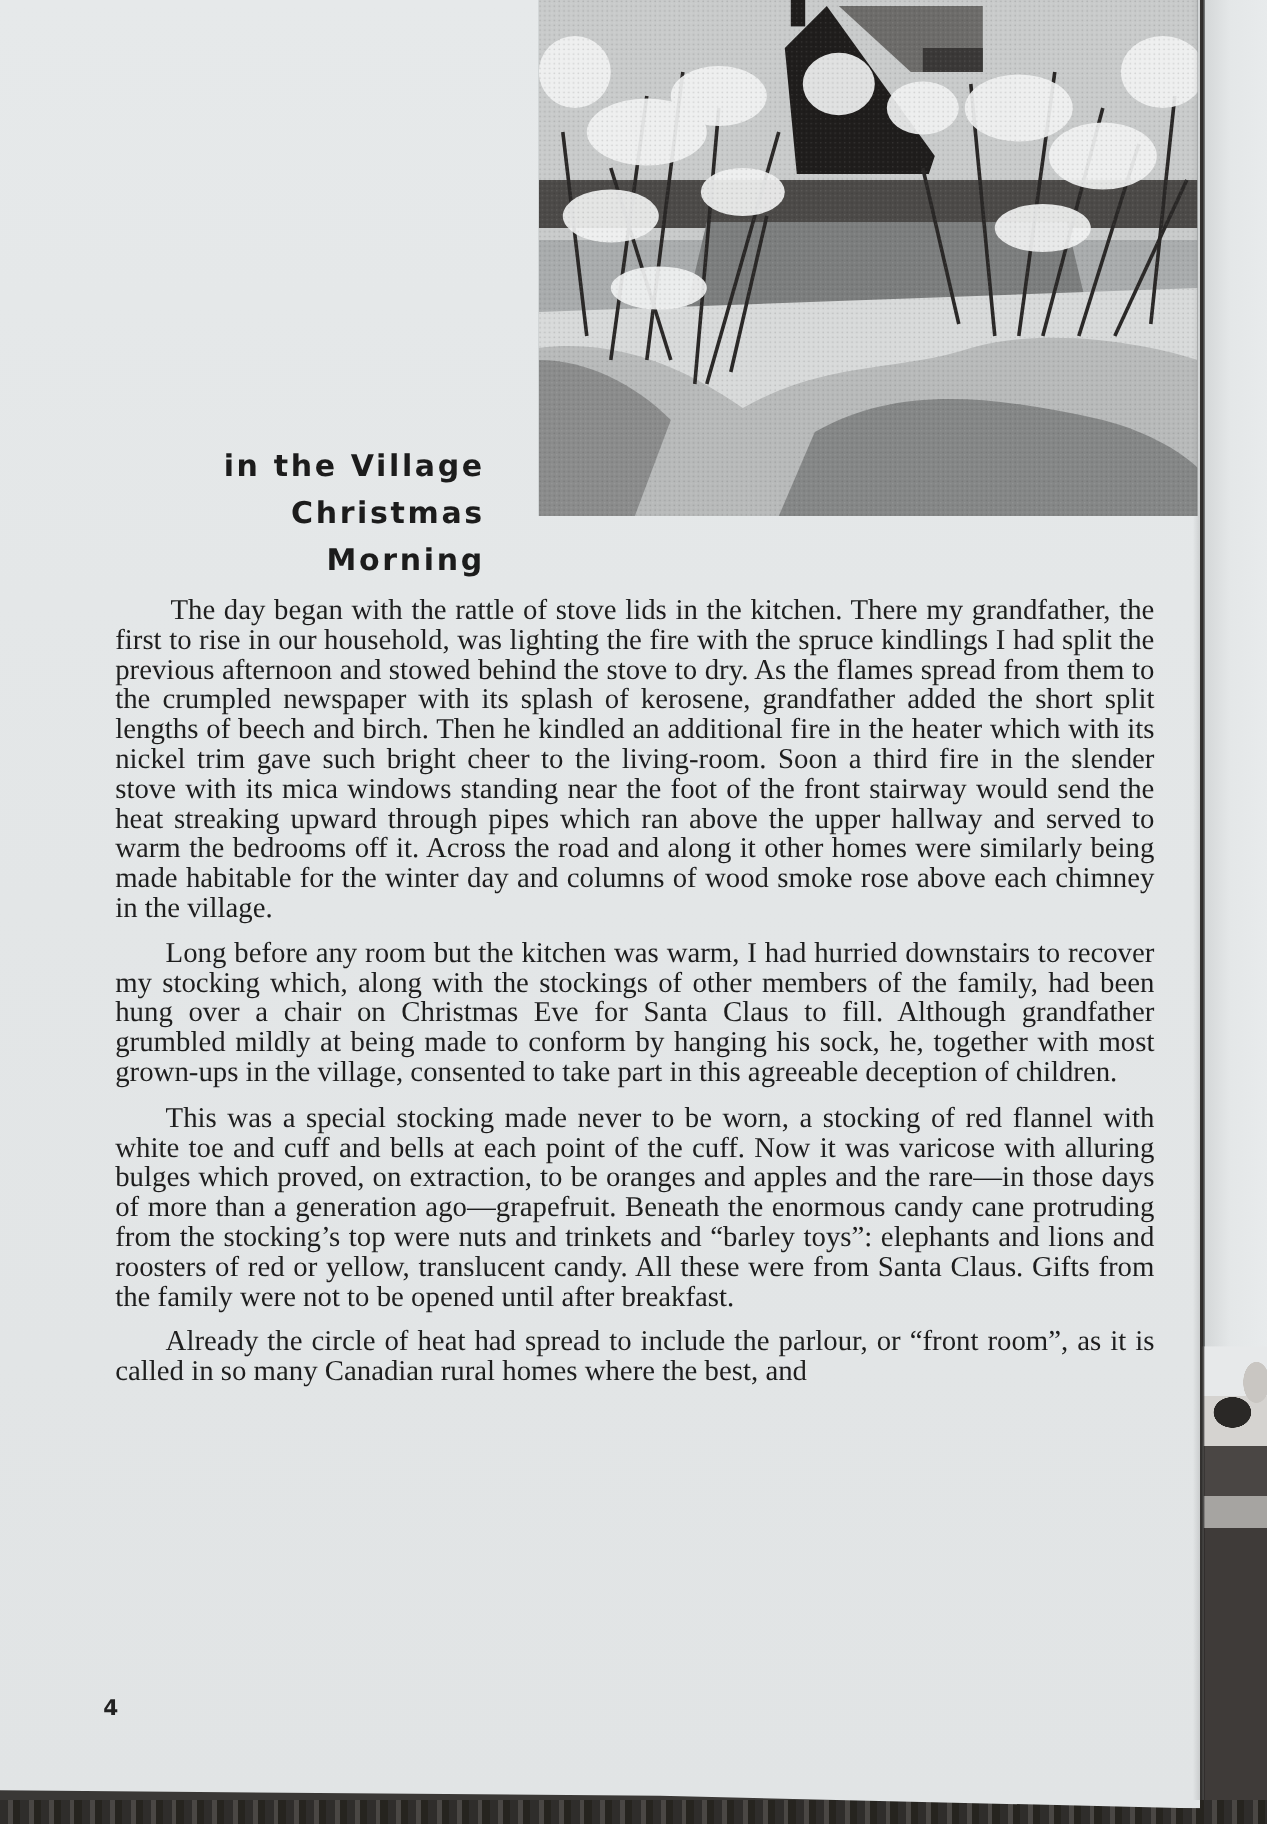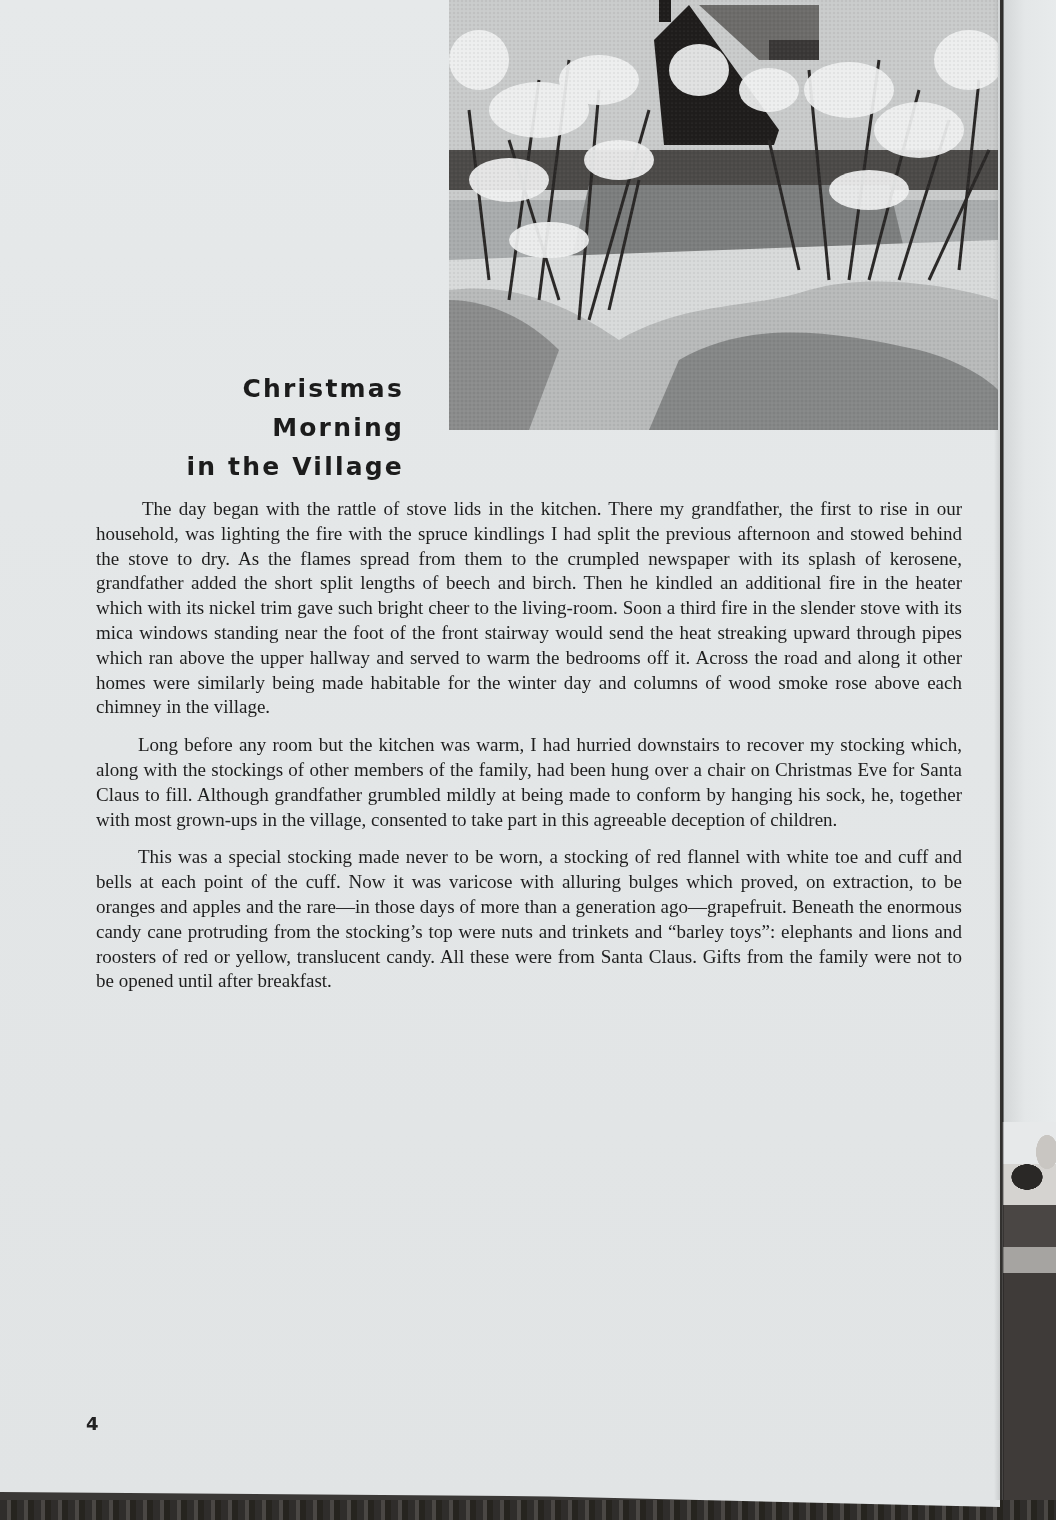--- a/index.html
+++ b/index.html
@@ -50,21 +50,21 @@
   
   .photo {
     position: absolute; left: 449px; top: 0; width: 549px; height: 430px;
     background: #8d9091; overflow: hidden;
   }
   .photo svg { display: block; width: 100%; height: 100%; }
 
   
   .body-text {
     position: absolute; left: 96px; top: 497px; width: 866px;
-    color: #1e1e1e; font-size: 19px; line-height: 24.8px;
+    color: #1e1e1e; font-size: 24px; line-height: 24.8px;
     text-align: justify;
   }
   .body-text p { margin: 0 0 13px 0; text-indent: 42px; }
   .body-text p:first-child { text-indent: 46px; }
 
   .page-number {
     position: absolute; left: 86px; top: 1413px;
     font-family: "DejaVu Sans", "Liberation Sans", sans-serif;
     font-weight: bold; font-size: 18px; color: #222;
   }
@@ -137,26 +137,27 @@
         <ellipse cx="520" cy="60" rx="35" ry="30"></ellipse>
           <ellipse cx="30" cy="60" rx="30" ry="30"></ellipse>
         <ellipse cx="420" cy="190" rx="40" ry="20"></ellipse>
           <ellipse cx="100" cy="240" rx="40" ry="18"></ellipse>
       </g>
       <rect x="0" y="0" width="549" height="430" fill="url(#grain)"></rect>
     </svg>
   </div>
 
   <h1 class="heading">
+    <span>in the Village</span>
     <span>Christmas Morning</span>
-    <span>in the Village</span>
   </h1>
 
   <div class="body-text">
     <p>The day began with the rattle of stove lids in the kitchen. There my grandfather, the first to rise in our household, was lighting the fire with the spruce kindlings I had split the previous afternoon and stowed behind the stove to dry.  As the flames spread from them to the crumpled newspaper with its splash of kerosene, grandfather added the short split lengths of beech and birch. Then he kindled an additional fire in the heater which with its nickel trim gave such bright cheer to the living-room. Soon a third fire in the slender stove with its mica windows standing near the foot of the front stair­way would send the heat streaking upward through pipes which ran above the upper hallway and served to warm the bedrooms off it.  Across the road and along it other homes were similarly being made habitable for the winter day and columns of wood smoke rose above each chimney in the village.</p>
     <p>Long before any room but the kitchen was warm, I had hurried downstairs to recover my stocking which, along with the stockings of other members of the family, had been hung over a chair on Christmas Eve for Santa Claus to fill.  Although grandfather grumbled mildly at being made to conform by hanging his sock, he, together with most grown-ups in the village, consented to take part in this agreeable deception of children.</p>
     <p>This was a special stocking made never to be worn, a stocking of red flannel with white toe and cuff and bells at each point of the cuff.  Now it was varicose with alluring bulges which proved, on extraction, to be oranges and apples and the rare—in those days of more than a generation ago—grape­fruit.  Beneath the enormous candy cane protruding from the stocking’s top were nuts and trinkets and “barley toys”: elephants and lions and roosters of red or yellow, translucent candy.  All these were from Santa Claus.  Gifts from the family were not to be opened until after breakfast.</p>
+    <p>Already the circle of heat had spread to include the parlour, or “front room”, as it is called in so many Canadian rural homes where the best, and</p>
   </div>
 
   <div class="page-number">4</div>
 </div>
 
 <div class="spine-shadow"></div>
 
 </body></html>

